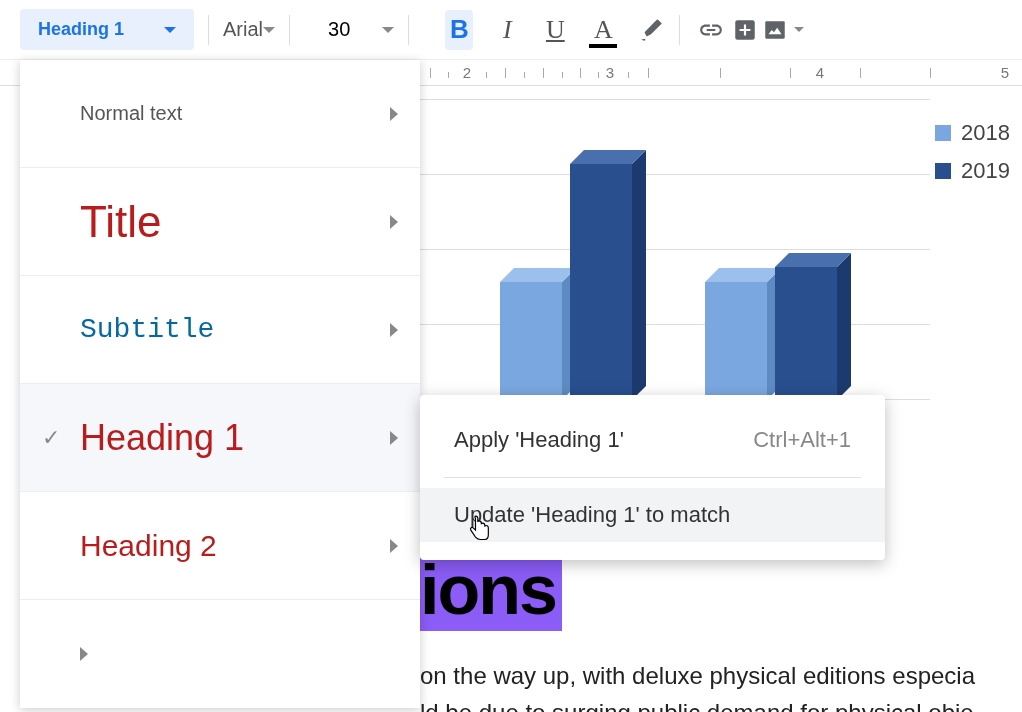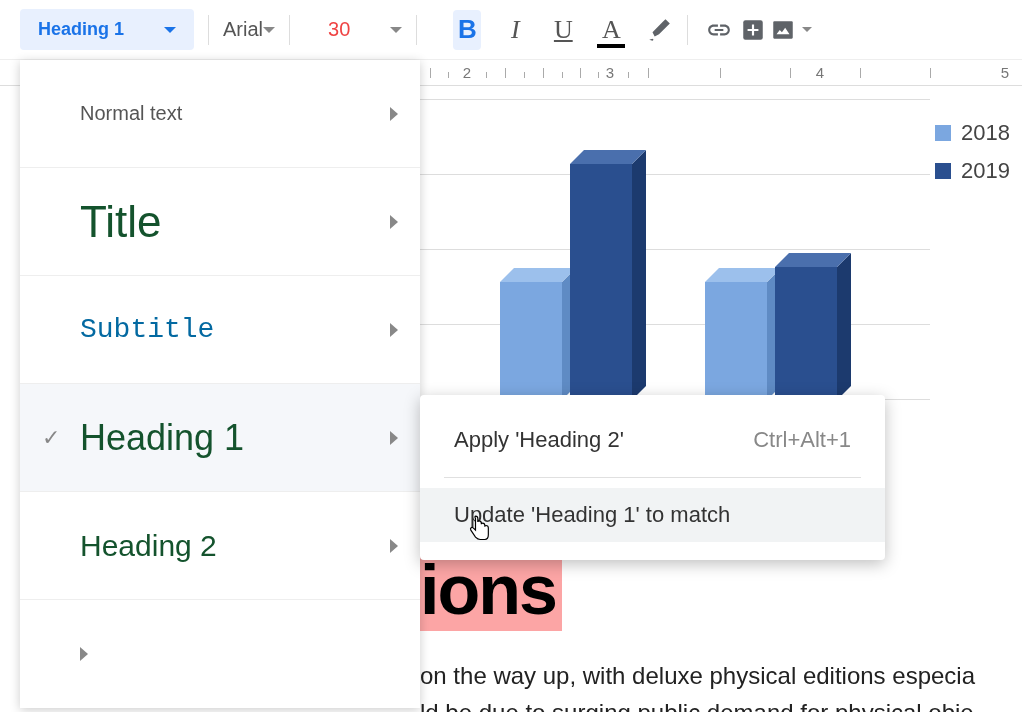--- a/index.html
+++ b/index.html
@@ -4,21 +4,21 @@
 <style>
   * { box-sizing: border-box; margin: 0; padding: 0; }
   body { font-family: Arial, sans-serif; background: #fff; overflow: hidden; width: 1022px; height: 712px; position: relative; }
 
   .toolbar { display: flex; align-items: center; height: 60px; padding: 0 20px; gap: 0; border-bottom: 1px solid #eee; }
   .style-dropdown { background: #e8f0fe; color: #1a73e8; font-weight: 600; font-size: 18px; padding: 10px 18px; border-radius: 4px; display: flex; align-items: center; gap: 40px; cursor: pointer; }
   .style-dropdown .caret { width: 0; height: 0; border-left: 6px solid transparent; border-right: 6px solid transparent; border-top: 6px solid #1a73e8; }
   .divider { width: 1px; height: 30px; background: #ddd; margin: 0 14px; }
   .font-dropdown { color: #555; font-size: 20px; display: flex; align-items: center; cursor: pointer; }
   .font-dropdown .caret { width: 0; height: 0; border-left: 6px solid transparent; border-right: 6px solid transparent; border-top: 6px solid #888; }
-  .size-dropdown { color: #ef4444; font-size: 20px; display: flex; align-items: center; gap: 40px; cursor: pointer; margin-left: 24px; }
+  .size-dropdown { color: #000000; font-size: 20px; display: flex; align-items: center; gap: 32px; cursor: pointer; margin-left: 24px; }
   .size-dropdown .caret { width: 0; height: 0; border-left: 6px solid transparent; border-right: 6px solid transparent; border-top: 6px solid #888; }
   .fmt-group { display: flex; align-items: center; gap: 20px; margin-left: 22px; }
   .fmt-btn { width: 28px; height: 40px; display: flex; align-items: center; justify-content: center; font-family: 'Times New Roman', serif; font-size: 26px; color: #555; cursor: pointer; position: relative; }
   .fmt-btn.bold { background: #e8f0fe; color: #1a73e8; font-weight: bold; border-radius: 4px; padding: 0 4px; font-family: Arial; }
   .fmt-btn.italic { font-style: italic; }
   .fmt-btn.underline { text-decoration: underline; }
   .fmt-btn.textcolor span.bar, .fmt-btn.highlight span.bar { position: absolute; bottom: 2px; left: 0; width: 100%; height: 4px; background: #000; }
   .icon-btn { width: 34px; height: 34px; display: flex; align-items: center; justify-content: center; cursor: pointer; color: #5f6368; }
   .image-btn { display: flex; align-items: center; gap: 6px; cursor: pointer; }
   .image-btn .caret { width: 0; height: 0; border-left: 5px solid transparent; border-right: 5px solid transparent; border-top: 5px solid #888; }
@@ -26,21 +26,21 @@
   .ruler { height: 26px; border-bottom: 1px solid #ddd; position: relative; background: #fff; overflow: hidden; }
   .ruler-tick { position: absolute; top: 8px; width: 1px; height: 10px; background: #aaa; }
   .ruler-tick.minor { height: 6px; top: 12px; }
   .ruler-num { position: absolute; top: 4px; font-size: 15px; color: #777; transform: translateX(-50%); }
 
   .style-menu { position: absolute; top: 60px; left: 20px; width: 400px; background: #fff; box-shadow: 0 2px 10px rgba(0,0,0,0.2); z-index: 100; }
   .style-item { display: flex; align-items: center; padding: 0 22px 0 60px; height: 108px; border-bottom: 1px solid #eee; position: relative; cursor: pointer; }
   .style-item:last-child { border-bottom: none; }
   .style-item.selected { background: #f5f7fa; }
   .style-item .check { position: absolute; left: 22px; color: #888; font-size: 22px; }
-  .style-item .label { flex: 1; color: #14532d; }
+  .style-item .label { flex: 1; color: #b91c1c; }
   .style-item .arrow { width: 0; height: 0; border-top: 7px solid transparent; border-bottom: 7px solid transparent; border-left: 8px solid #888; }
   .style-item.normal .label { font-size: 20px; color: #555; }
   .style-item.title .label { font-size: 44px; font-weight: 400; }
   .style-item.subtitle .label { font-size: 28px; color: #0369a1; font-family: Liberation Mono, monospace; }
   .style-item.h1 .label { font-size: 36px; }
   .style-item.h2 .label { font-size: 30px; }
   .style-item.h3 .label { font-size: 26px; color: #666; }
 
   .submenu { position: absolute; top: 395px; left: 420px; width: 465px; background: #fff; box-shadow: 0 4px 16px rgba(0,0,0,0.25); border-radius: 4px; z-index: 110; padding: 18px 0; }
   .submenu-item { display: flex; align-items: center; justify-content: space-between; padding: 14px 34px; font-size: 22px; color: #333; cursor: pointer; }
@@ -56,21 +56,21 @@
   .bar3d { position: absolute; bottom: 0; }
   .bar3d .front { position: absolute; bottom: 0; left: 0; }
   .bar3d .side { position: absolute; bottom: 0; }
   .bar3d .top { position: absolute; }
 
   .legend { position: absolute; top: 120px; left: 935px; font-size: 22px; color: #444; }
   .legend-item { display: flex; align-items: center; gap: 10px; margin-bottom: 12px; }
   .legend-swatch { width: 16px; height: 16px; }
 
   .doc-text { position: absolute; top: 555px; left: 420px; }
-  .doc-heading { font-size: 70px; font-weight: 900; letter-spacing: -2px; background: #fca5a5; padding: 0 6px 6px 0; display: inline-block; line-height: 1; }
+  .doc-heading { font-size: 70px; font-weight: 900; letter-spacing: -2px; background: #8b5cf6; padding: 0 6px 6px 0; display: inline-block; line-height: 1; }
   .doc-para { font-size: 24px; color: #222; margin-top: 26px; line-height: 1.55; }
 </style>
 </head>
 <body>
 
 <div class="toolbar">
   <div class="style-dropdown">
     <span>Heading 1</span>
     <span class="caret"></span>
   </div>
@@ -164,21 +164,21 @@
       <span class="label">Heading 2</span>
       <span class="arrow"></span>
     </div>
     <div class="style-item h3">
       <span class="arrow"></span>
     </div>
   </div>
 
 <div class="submenu">
   <div class="submenu-item">
-    <span>Apply 'Heading 2'</span>
+    <span>Apply 'Heading 1'</span>
     <span class="shortcut">Ctrl+Alt+1</span>
   </div>
   <div class="submenu-divider"></div>
   <div class="submenu-item hover">
     <span>Update 'Heading 1' to match</span>
   </div>
 </div>
 
 <div class="cursor-hand">
   <svg width="28" height="28" viewBox="0 0 24 24">

